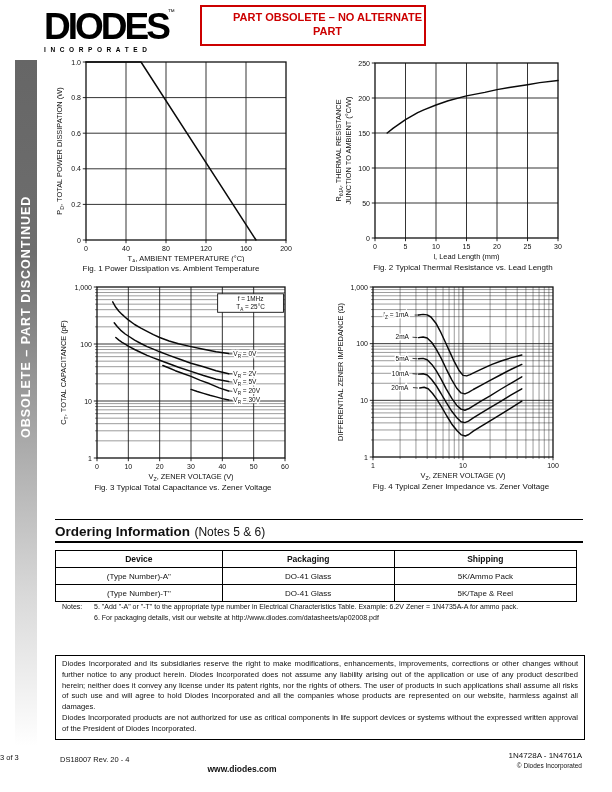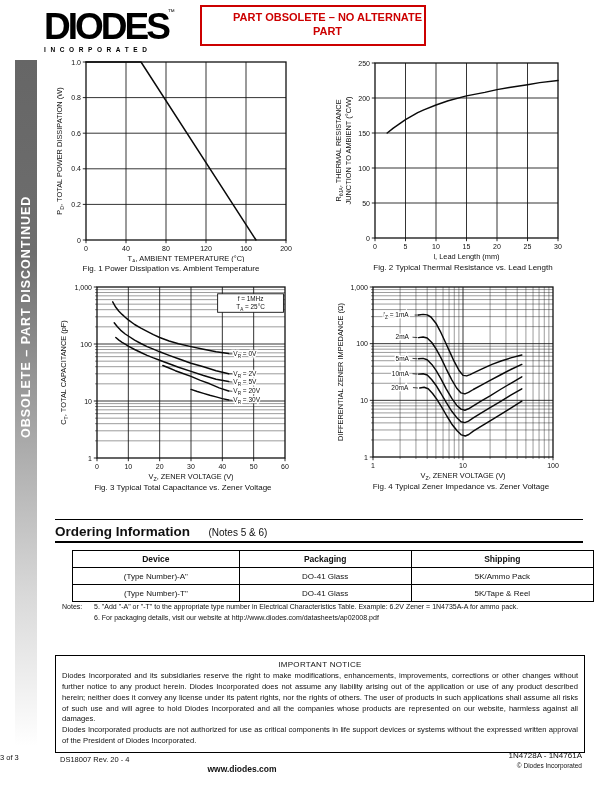--- a/index.html
+++ b/index.html
@@ -26,23 +26,23 @@
 
   
   .fig{position:absolute;}
   .fig svg{display:block;}
   .fig-caption{text-align:center;font-size:8px;margin-top:2px;color:#111;}
 
   
   .rule-thin{left:55px;width:528px;height:1px;background:#000;}
   .ord-head{left:55px;top:522px;width:528px;}
   .ord-title{font-size:13.5px;font-weight:bold;display:inline;}
-  .ord-note{font-size:10px;display:inline;margin-left:14px;}
+  .ord-note{font-size:12px;display:inline;margin-left:0;}
   .rule-thick{left:55px;top:541px;width:528px;height:2px;background:#000;}
-  table.ord{position:absolute;left:72px;top:550px;width:522px;border-collapse:collapse;}
+  table.ord{position:absolute;left:55px;top:550px;width:522px;border-collapse:collapse;}
   table.ord th,table.ord td{border:1.4px solid #000;text-align:center;font-size:8px;
         height:14px;padding:1px 2px;}
   table.ord th{font-weight:bold;font-size:8.5px;}
   .notes{left:62px;top:602px;width:515px;font-size:7px;line-height:1.5;}
   .notes-row{display:flex;}
   .notes-label{width:32px;flex:none;}
   .note-line{display:block;}
 
   
   .notice{left:55px;top:655px;width:516px;border:1.2px solid #000;padding:3px 6px 5px 6px;
@@ -420,21 +420,20 @@
   <div class="notes-row">
     <span class="notes-label">Notes:</span>
     <span>
       <span class="note-line">5.  "Add "-A" or "-T" to the appropriate type number in Electrical Characteristics Table.  Example:  6.2V Zener = 1N4735A-A for ammo pack.</span>
       <span class="note-line">6.  For packaging details, visit our website at http://www.diodes.com/datasheets/ap02008.pdf</span>
     </span>
   </div>
 </div>
 
 <div class="abs notice">
-  <div class="notice-title">IMPORTANT NOTICE</div>
   <div class="notice-para">Diodes Incorporated and its subsidiaries reserve the right to make modifications, enhancements, improvements, corrections or other changes without further notice to any product herein. Diodes Incorporated does not assume any liability arising out of the application or use of any product described herein; neither does it convey any license under its patent rights, nor the rights of others. The user of products in such applications shall assume all risks of such use and will agree to hold Diodes Incorporated and all the companies whose products are represented on our website, harmless against all damages.</div>
   <div class="notice-para">Diodes Incorporated products are not authorized for use as critical components in life support devices or systems without the expressed written approval of the President of Diodes Incorporated.</div>
 </div>
 
 <div class="abs f-left">DS18007 Rev. 20 - 4</div>
 <div class="abs f-center">3 of 3</div>
 <div class="abs f-site">www.diodes.com</div>
 <div class="abs f-right">1N4728A - 1N4761A</div>
 <div class="abs f-copy">© Diodes Incorporated</div>
 

